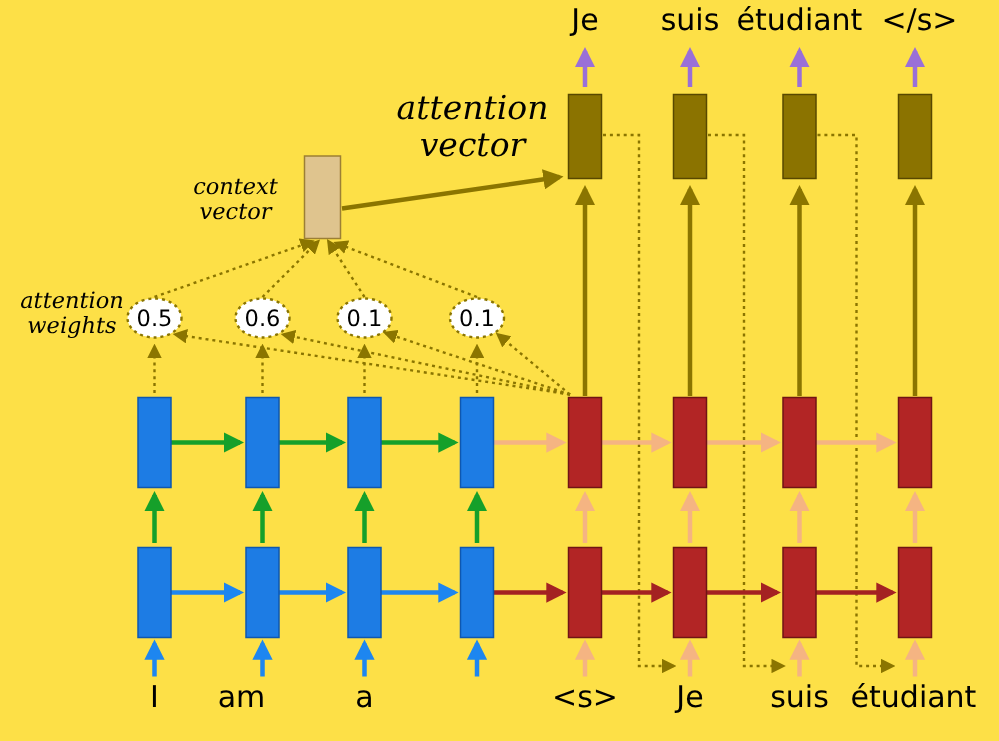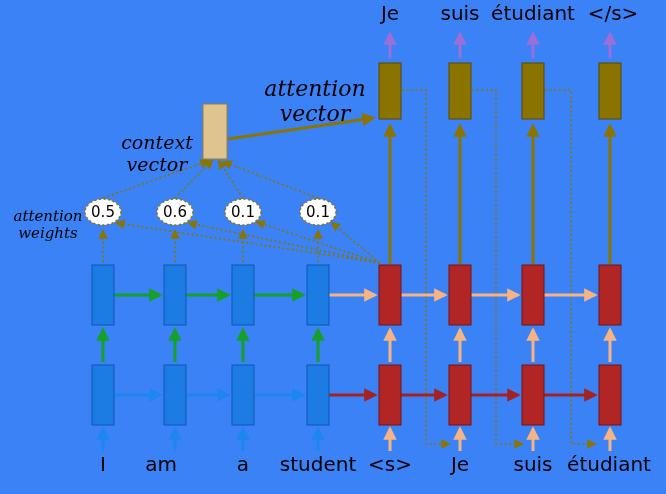--- a/index.html
+++ b/index.html
@@ -1,17 +1,17 @@
 <!DOCTYPE html>
 <html><head>
 <meta charset="utf-8">
 <style>
   html,body { margin:0; padding:0; background:#ffffff; }
   .canvas {
-    position:relative; width:666px; height:494px; background:#3b82f6;
+    position:relative; width:666px; height:494px; background:#fde047;
     font-family:"DejaVu Sans", sans-serif; overflow:hidden;
   }
   svg { position:absolute; left:0; top:0; }
 
   
   .cell { stroke-width:1; }
   .enc  { stroke:#0e57b0; }
   .dec  { stroke:#701414; }
   .att  { stroke:#584800; }
   .ctx  { stroke:#9c7f35; }
@@ -34,24 +34,24 @@
   
   .word {
     position:absolute; transform:translateX(-50%);
     font-size:20px; color:#000; white-space:nowrap; line-height:1.2;
   }
   .out { top:1px; }
   .in  { top:452px; }
 
   .lbl {
     position:absolute; font-family:"DejaVu Serif", serif; font-style:italic;
-    color:#000; text-align:center; line-height:1.15;margin-top:16px;
+    color:#000; text-align:center; line-height:1.15;
   }
   #lbl-attn-vector   { left:252px; top:60px;  width:126px; font-size:22px; }
-  #lbl-context-vector{ left:118px; top:116px; width:78px;  font-size:19px; }
+  #lbl-context-vector{ left:118px; top:116px; width:78px;  font-size:15px; }
   #lbl-attn-weights  { left:2px;   top:192px; width:92px;  font-size:15px;text-align:center; }
 
   .wt {
     position:absolute; transform:translateX(-50%); top:204px;
     font-size:15px; line-height:16px; color:#000;
   }
 </style>
 </head>
 <body>
 
@@ -203,21 +203,20 @@
   </svg>
 
   <div class="word out" style="left:390px">Je</div>
   <div class="word out" style="left:460px">suis</div>
   <div class="word out" style="left:533px">étudiant</div>
   <div class="word out" style="left:613px">&lt;/s&gt;</div>
 
   <div class="word in" style="left:103px">I</div>
   <div class="word in" style="left:161px">am</div>
   <div class="word in" style="left:243px">a</div>
-  <div class="word in" style="left:318px">student</div>
   <div class="word in" style="left:390px">&lt;s&gt;</div>
   <div class="word in" style="left:460px">Je</div>
   <div class="word in" style="left:533px">suis</div>
   <div class="word in" style="left:609px">étudiant</div>
 
   <div class="lbl" id="lbl-attn-vector">attention vector</div>
   <div class="lbl" id="lbl-context-vector">context vector</div>
   <div class="lbl" id="lbl-attn-weights">attention weights</div>
 
   <div class="wt" style="left:103px">0.5</div>

